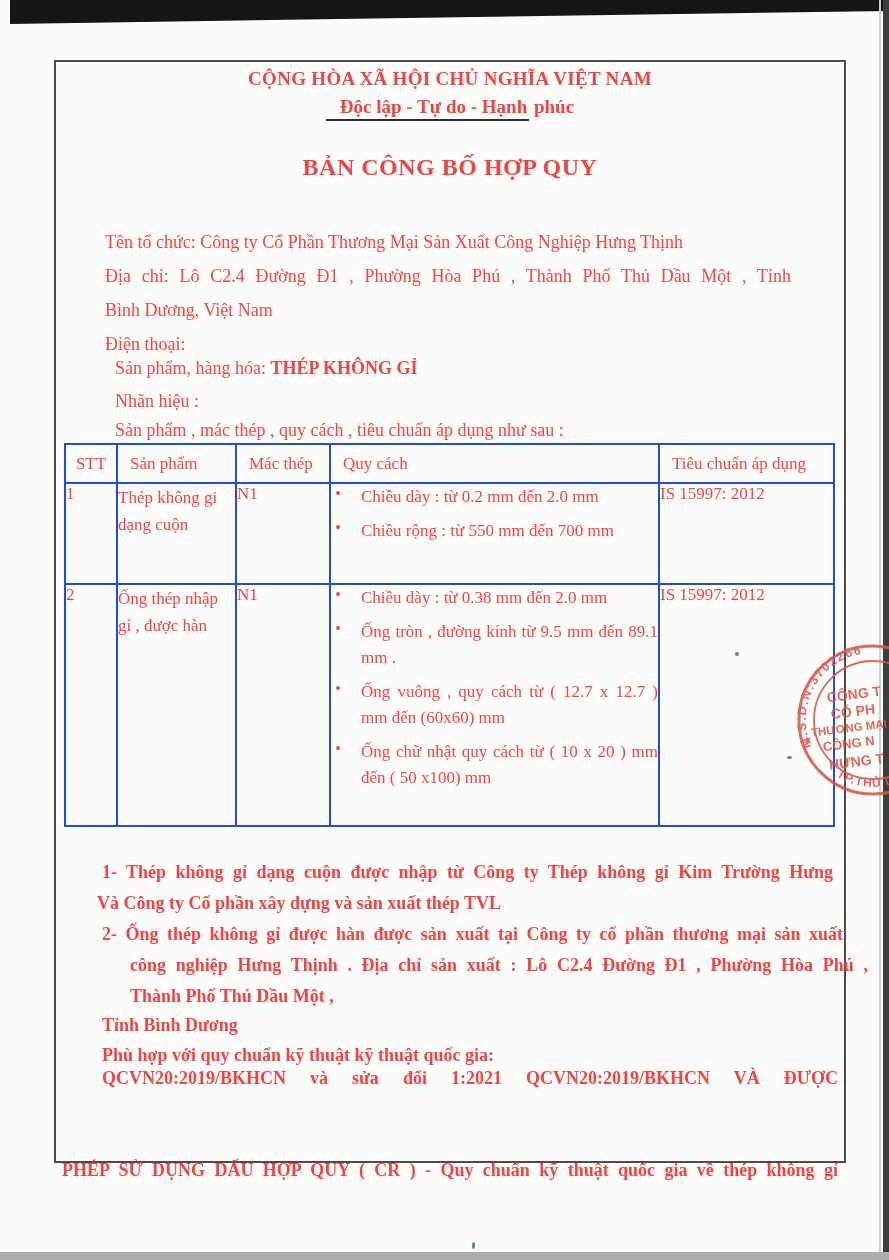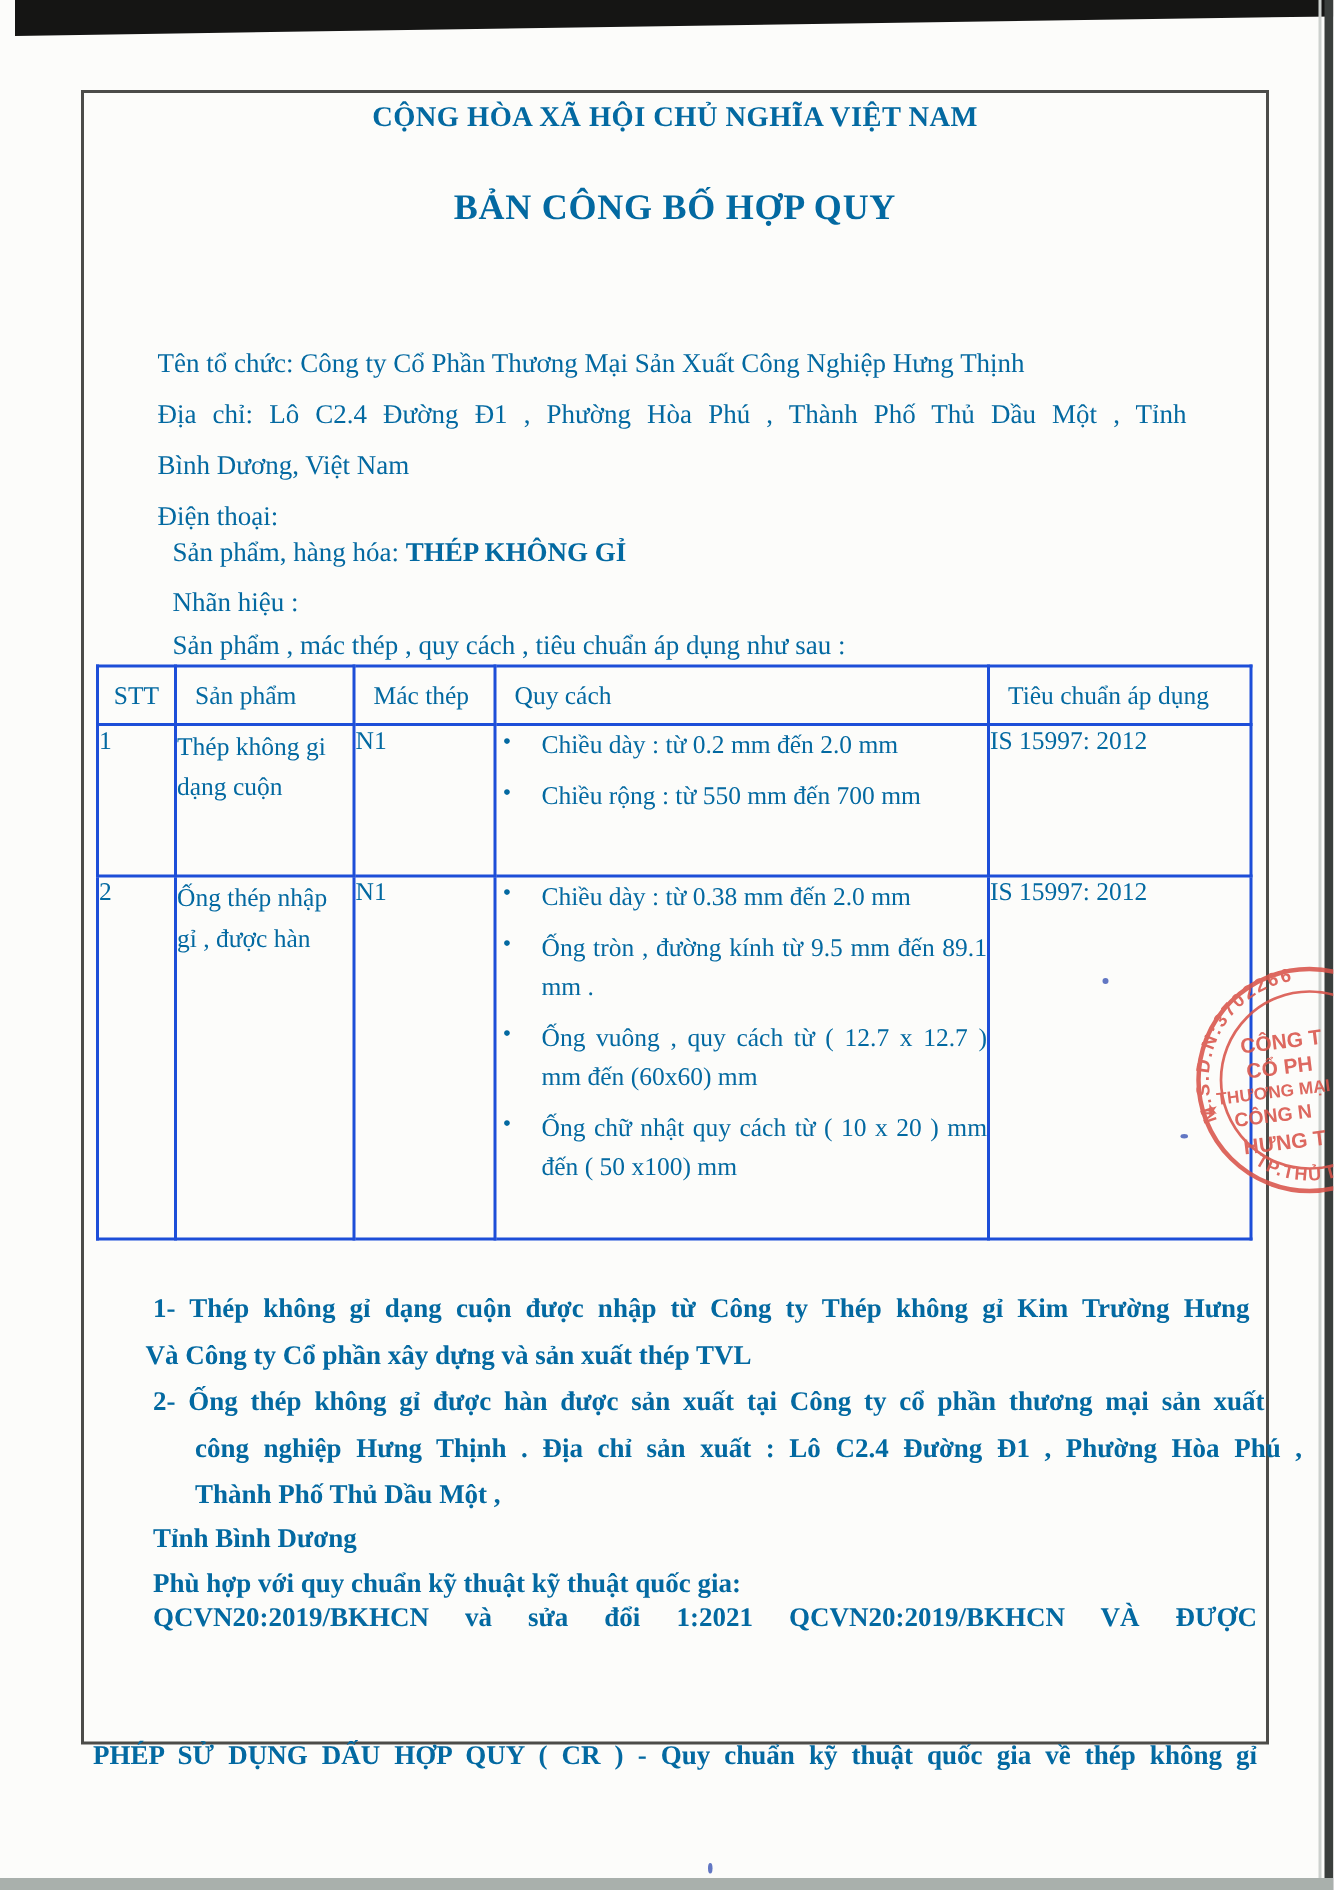--- a/index.html
+++ b/index.html
@@ -1,20 +1,20 @@
 <!DOCTYPE html>
 <html><head>
 <meta charset="utf-8">
 <style>
   html,body{margin:0;padding:0;background:#e8e8e6;}
   #scan{
     position:relative; width:889px; height:1260px; margin:0 auto;
     background:#fcfcfa; overflow:hidden;
     font-family:"Liberation Serif","DejaVu Serif",serif;
-    color:#0369a1;
+    color:#ef4444;
   }
   .abs{position:absolute;}
   
   #top-scan-bar{left:10px; top:0; width:879px; height:26px; background:#151514;
     clip-path:polygon(0 0,100% 0,100% 42%,0 92%);}
   #right-scan-strip{right:0; top:0; width:6px; height:1260px; background:#3a3e3c;}
   #right-scan-line{right:8px; top:0; width:2px; height:1260px; background:#cdd1ce;}
   #bottom-scan-bar{left:0; bottom:0; width:889px; height:8px; background:#a9b0ac;}
   #page-frame{left:54px; top:60px; width:788px; height:1099px;
     border:2px solid #4c4c49; background:transparent;}
@@ -61,20 +61,21 @@
 
   <div id="top-scan-bar" class="abs"></div>
   <div id="right-scan-line" class="abs"></div>
   <div id="right-scan-strip" class="abs"></div>
   <div id="bottom-scan-bar" class="abs"></div>
 
   <div id="page-frame" class="abs"></div>
 
   <div id="header-block" class="abs">
     <div class="nat-title">CỘNG HÒA XÃ HỘI CHỦ NGHĨA VIỆT NAM</div>
+    <div class="motto"><span class="motto-u">Độc lập - Tự do - Hạnh</span><span> phúc</span></div>
     <div class="doc-title">BẢN CÔNG BỐ HỢP QUY</div>
   </div>
 
   <div class="abs bodyline" style="left:105px; top:230px;">Tên tổ chức: Công ty Cổ Phần Thương Mại Sản Xuất Công Nghiệp Hưng Thịnh</div>
   <div class="abs bodyline jline" style="left:105px; top:264px; width:686px;">Địa chỉ: Lô C2.4 Đường Đ1 , Phường Hòa Phú , Thành Phố Thủ Dầu Một , Tỉnh</div>
   <div class="abs bodyline" style="left:105px; top:298px;">Bình Dương, Việt Nam</div>
   <div class="abs bodyline" style="left:105px; top:332px;">Điện thoại:</div>
 
   <div class="abs bodyline" style="left:115px; top:356px;"><span>Sản phẩm, hàng hóa: </span><span class="bold">THÉP KHÔNG GỈ</span></div>
   <div class="abs bodyline" style="left:115px; top:389px;">Nhãn hiệu :</div>

